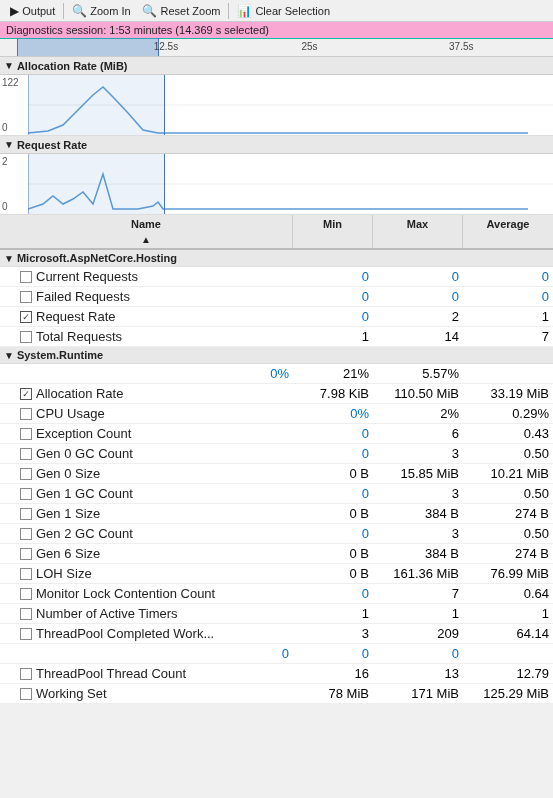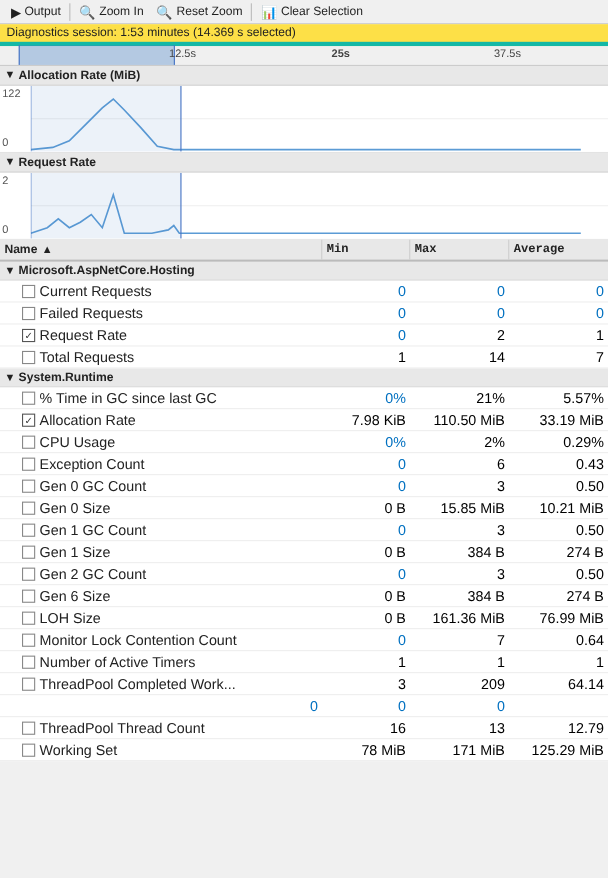--- a/index.html
+++ b/index.html
@@ -39,25 +39,25 @@
       height: 16px;
       background: #bbb;
       margin: 0 2px;
     }
     .toolbar-icon {
       font-size: 12px;
     }
 
     
     .session-bar {
-      background: #fde047;
+      background: #f9a8d4;
       padding: 2px 6px;
       font-size: 11px;
       color: #222;
-      border-bottom: 4px solid #14b8a6;
+      border-bottom: 1px solid #14b8a6;
     }
 
     
     .timeline-ruler {
       background: #f0f0f0;
       border-bottom: 1px solid #ccc;
       display: flex;
       align-items: flex-end;
       height: 18px;
       padding-left: 0;
@@ -141,22 +141,22 @@
       font-weight: bold;
       font-size: 11px;
     }
     .th {
       padding: 3px 4px;
       color: #222;
       border-right: 1px solid #ccc;
       cursor: pointer;
     }
     .th:last-child { border-right: none; }
-    .th.name-col { display: flex; align-items: center; gap: 4px; }
-    .th.right { text-align: left; font-family: Liberation Mono, monospace; }
+    .th.name-col { display: flex; align-items: center; gap: 4px; flex-direction: column; }
+    .th.right { text-align: center; }
 
     .group-row {
       display: grid;
       grid-template-columns: 1fr 80px 90px 90px;
       background: #e8e8e8;
       font-size: 11px;
       font-weight: bold;
       border-bottom: 1px solid #ddd;
     }
     .group-label {
@@ -239,21 +239,21 @@
 </div>
 
 <div class="session-bar">
   <span>Diagnostics session: 1:53 minutes (14.369 s selected)</span>
 </div>
 
 <div class="timeline-ruler">
   <div class="ruler-track">
     <div class="ruler-selection" style="left: 2%; width: 26%;"></div>
     <span class="ruler-label" style="left: 27%;">12.5s</span>
-    <span class="ruler-label" style="left: 54%; font-weight: bold;">25s</span>
+    <span class="ruler-label" style="left: 54%;">25s</span>
     <span class="ruler-label" style="left: 81%;">37.5s</span>
   </div>
 </div>
 
 <div class="chart-section">
   <div class="chart-header">
     <span class="arrow">▼</span>
     <span>Allocation Rate (MiB)</span>
   </div>
   <div class="chart-body">
@@ -368,26 +368,20 @@
 
   <div class="group-row">
     <div class="group-label" style="grid-column:1/5; padding-left:4px;">
       <span style="font-size:10px;">▼</span>
       <span>System.Runtime</span>
     </div>
   </div>
 
   <div id="group2-rows">
       <div class="data-row">
-        <div class="cell">
-          <div class="checkbox-area indent">
-            <div class="cb"></div>
-            <span>% Time in GC since last GC</span>
-          </div>
-        </div>
         <div class="cell right zero-blue">0%</div>
         <div class="cell right">21%</div>
         <div class="cell right">5.57%</div>
       </div>
       <div class="data-row">
         <div class="cell">
           <div class="checkbox-area indent">
             <div class="cb checked"></div>
             <span>Allocation Rate</span>
           </div>

